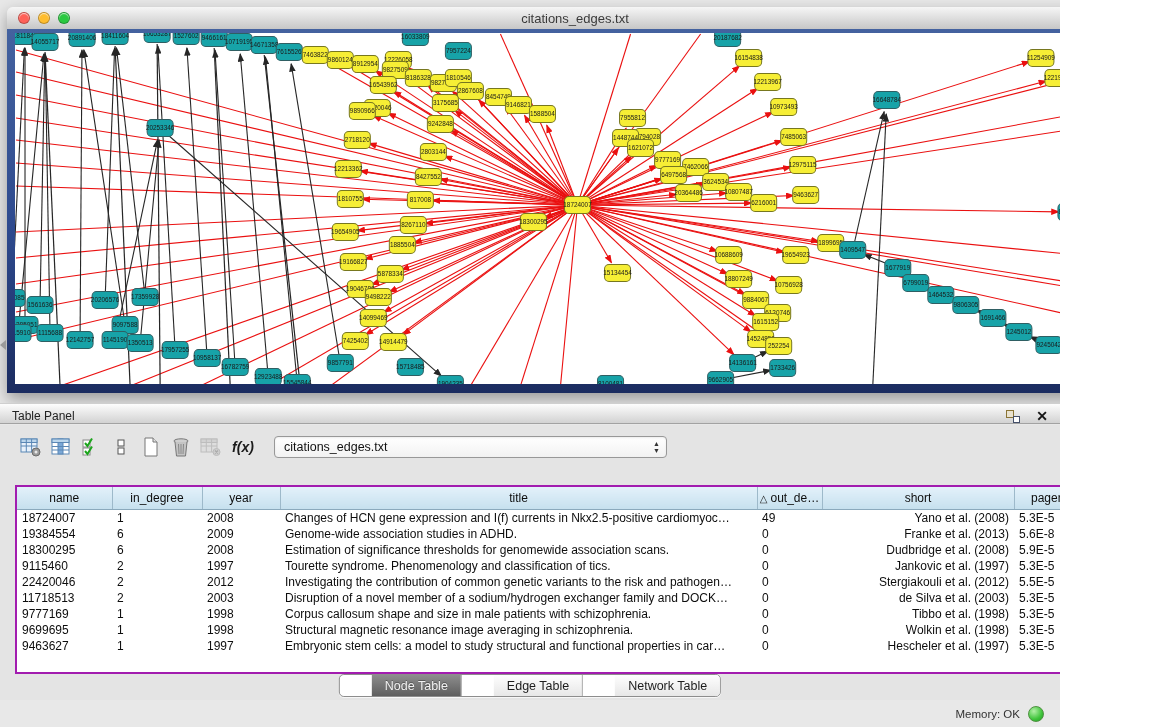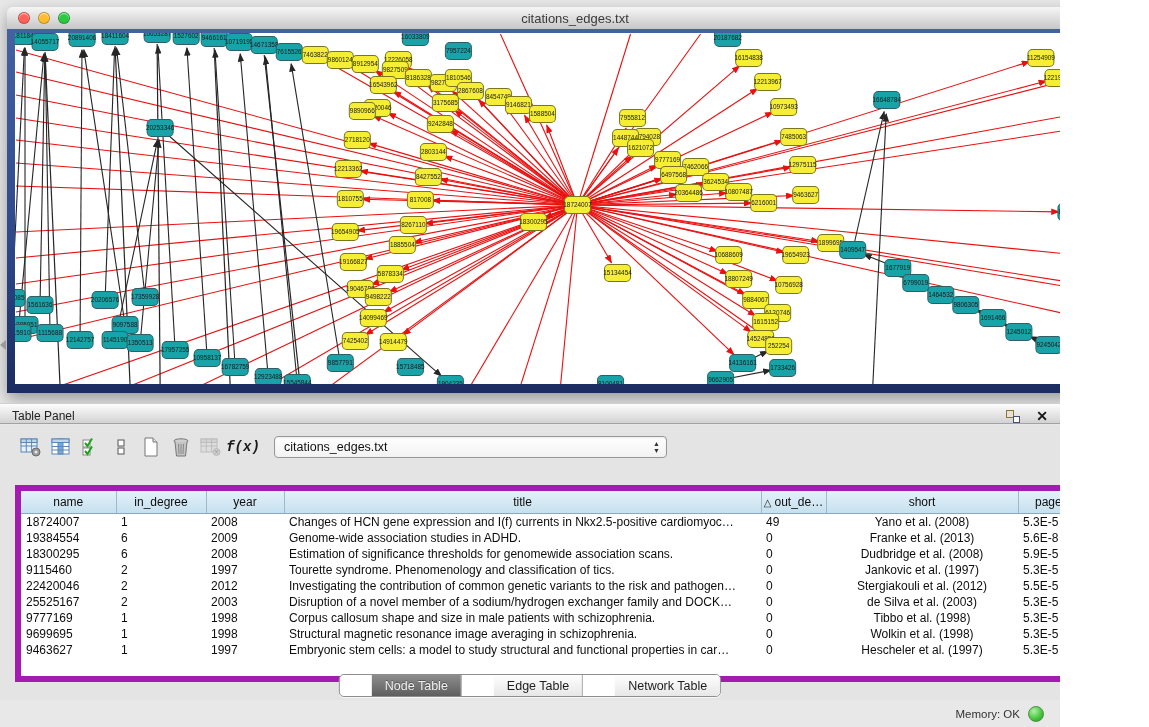--- a/index.html
+++ b/index.html
@@ -33,35 +33,35 @@
   .float-icon .sq1{position:absolute;left:0;top:0;width:8px;height:8px;border:1.5px solid #8a7436;box-sizing:border-box;background:#e9e2cf;}
   .float-icon .sq2{position:absolute;right:0;bottom:0;width:7px;height:7px;border:1.5px solid #45506b;box-sizing:border-box;background:#fff;}
   .close-icon{font-size:14px;font-weight:bold;color:#151515;line-height:14px;cursor:pointer;}
 
   .panel-body{position:absolute;left:0;top:425px;width:100%;height:275px;background:#e4e4e4;}
 
   .toolbar{position:absolute;left:16px;top:7px;height:30px;display:flex;align-items:center;}
   .tool{width:30px;height:26px;display:flex;align-items:center;justify-content:center;cursor:pointer;}
   .tool svg{display:block;}
   .tool.disabled{opacity:.45;}
-  .fx{font-family:Liberation Mono, monospace;font-style:italic;font-weight:bold;font-size:14px;color:#1a1a1a;width:34px;}
+  .fx{font-family:Liberation Sans, sans-serif;font-style:italic;font-weight:bold;font-size:14px;color:#1a1a1a;width:34px;}
   .combo{width:393px;height:22px;margin-left:14px;background:linear-gradient(#ffffff,#f2f2f2);
          border:1px solid #989898;border-radius:4px;box-shadow:inset 0 1px 2px rgba(0,0,0,.08);
          display:flex;align-items:center;padding-left:9px;box-sizing:border-box;font-size:12.5px;color:#111;
          position:relative;cursor:pointer;}
   .combo .arrows{position:absolute;right:6px;top:3px;font-size:7px;line-height:7px;color:#333;letter-spacing:0;}
 
   .table-wrap{position:absolute;left:15px;top:60px;width:1120px;height:185px;background:#fff;
-              border:6px solid #a21caf;overflow:hidden;}
+              border:2px solid #a21caf;overflow:hidden;}
   table.data{border-collapse:collapse;table-layout:fixed;width:100%;font-size:12px;color:#0d0d0d;}
   table.data th{height:20px;font-weight:normal;text-align:center;overflow:hidden;white-space:nowrap;
       background:linear-gradient(#e3f1fa,#c6e0ee);border-right:1px solid #9db9ca;border-bottom:1px solid #8aa9bc;cursor:pointer;}
   table.data th:last-child{background:#fff;border-right:none;border-bottom:1px solid #fff;cursor:default;}
   table.data td{height:16px;padding:0 5px;white-space:nowrap;overflow:hidden;}
-  td.c-short{text-align:center;}
+  td.c-short{text-align:right;}
   .sort-glyph{font-size:10px;margin-right:3px;color:#222;}
 
   .vscroll{position:absolute;right:0;top:0;bottom:0;width:14px;background:#fbfbfb;border-left:1px solid #d8d8d8;}
   .vthumb{position:absolute;left:2px;top:3px;width:9px;height:38px;border-radius:5px;
           background:linear-gradient(90deg,#cfcfcf,#a8a8a8);border:1px solid #9b9b9b;cursor:pointer;}
 
   .tabs{position:absolute;left:50%;top:249px;transform:translateX(-50%);display:flex;height:21px;
         border:1px solid #8d8d8d;border-radius:5px;overflow:hidden;background:#fff;font-size:12.5px;
         box-shadow:0 1px 0 rgba(255,255,255,.7);}
   .tab{display:flex;align-items:center;padding:0 13px;background:linear-gradient(#fefefe,#e7e7e7);
@@ -888,21 +888,21 @@
               <td>22420046</td>
               <td>2</td>
               <td>2012</td>
               <td>Investigating the contribution of common genetic variants to the risk and pathogen…</td>
               <td>0</td>
               <td class="c-short">Stergiakouli et al. (2012)</td>
               <td>5.5E-5</td>
               <td></td>
             </tr>
             <tr>
-              <td>25525167</td>
+              <td>11718513</td>
               <td>2</td>
               <td>2003</td>
               <td>Disruption of a novel member of a sodium/hydrogen exchanger family and DOCK…</td>
               <td>0</td>
               <td class="c-short">de Silva et al. (2003)</td>
               <td>5.3E-5</td>
               <td></td>
             </tr>
             <tr>
               <td>9777169</td>

